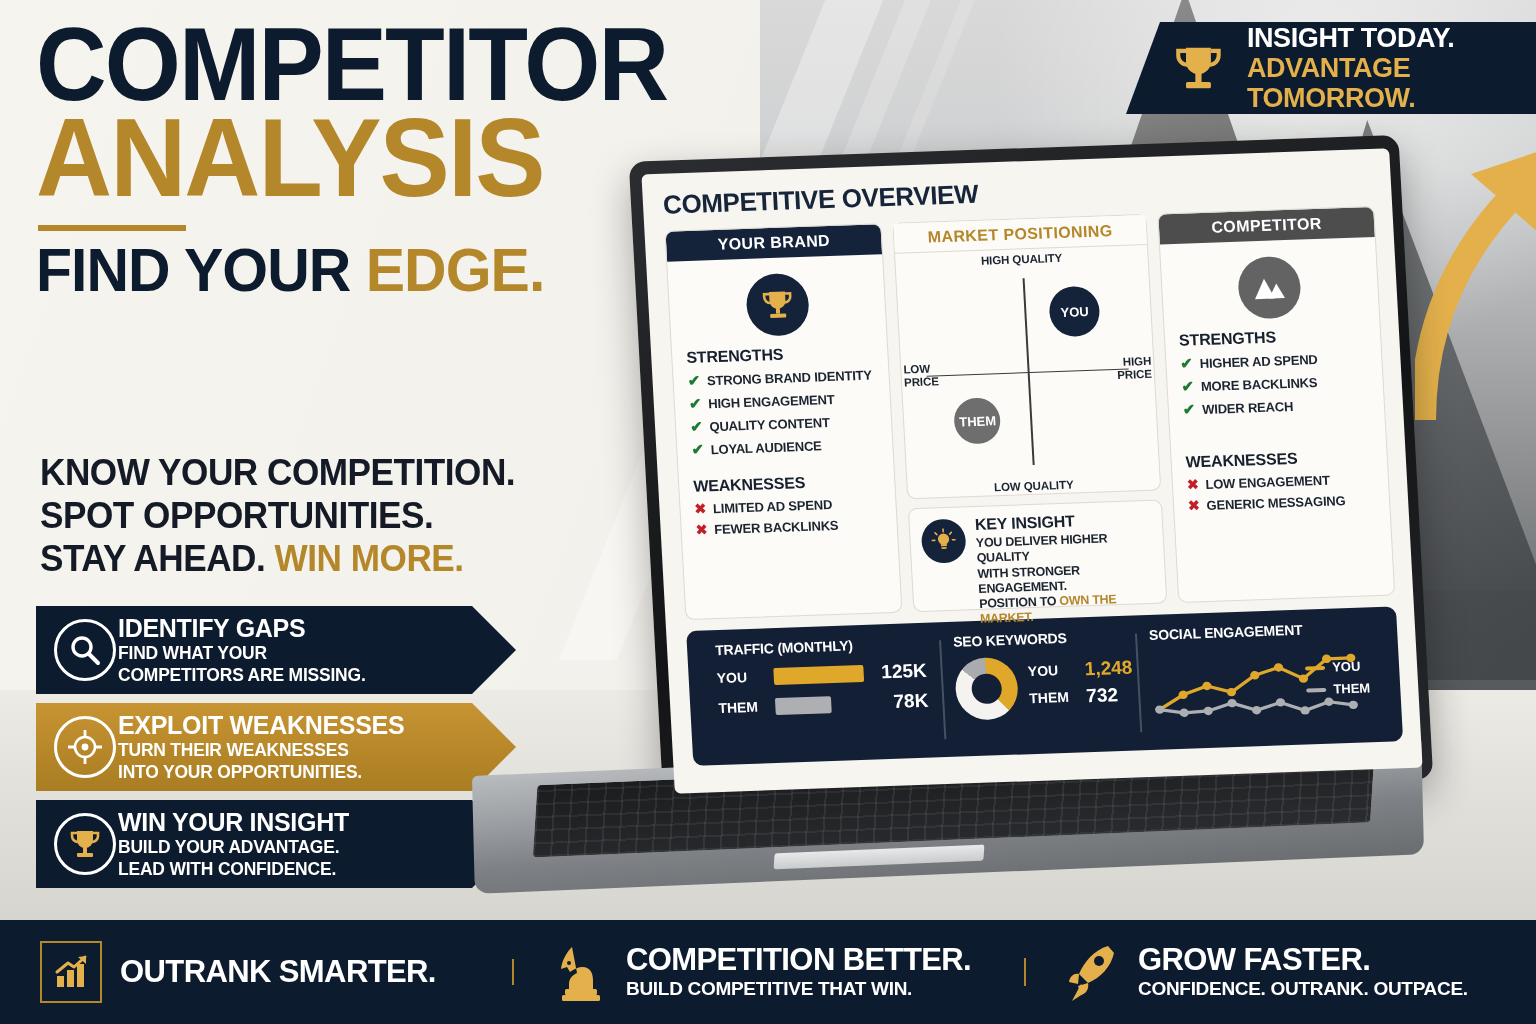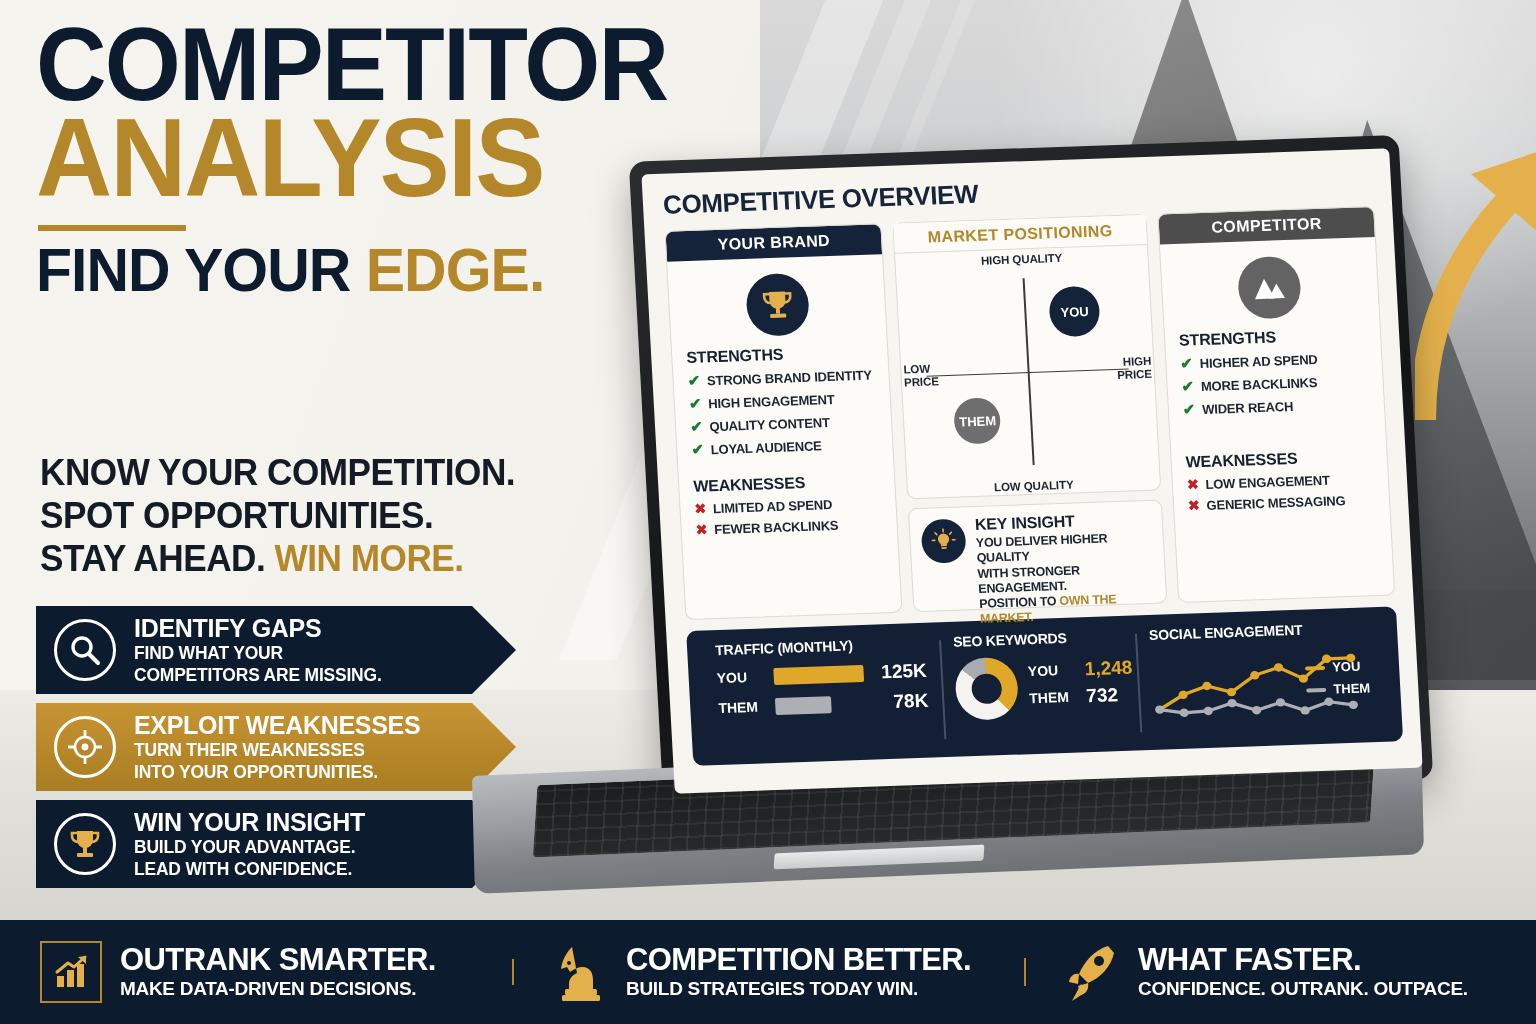--- a/index.html
+++ b/index.html
@@ -58,21 +58,21 @@
 
   
   .features { position:absolute; left:36px; top:606px; width:480px; }
   .feat { position:relative; height:88px; margin-bottom:9px;
     clip-path:polygon(0 0, calc(100% - 44px) 0, 100% 50%, calc(100% - 44px) 100%, 0 100%);
     display:flex; align-items:center; padding-left:18px; }
   .feat.navy { background:#0D1B2E; }
   .feat.gold { background:linear-gradient(180deg,#C79432,#A97D22); }
   .feat-ic { width:62px; height:62px; border-radius:50%; border:3.5px solid #fff;
     display:flex; align-items:center; justify-content:center; flex:none; }
-  .feat-tx { margin-left:18px; color:#fff; }
+  .feat-tx { margin-left:2px; color:#fff; }
   .feat-title { font-size:25px; font-weight:bold; line-height:1.05; letter-spacing:-.3px; }
   .feat-sub { font-size:18px; font-weight:bold; line-height:1.12; margin-top:2px;
     letter-spacing:-.2px; transform:scaleX(.97); transform-origin:left center; }
 
   
   .ribbon { position:absolute; right:0; top:22px; width:410px; height:92px;
     background:#0D1B2E; clip-path:polygon(34px 0, 100% 0, 100% 100%, 0 100%);
     display:flex; align-items:center; padding-left:46px; gap:22px; }
   .ribbon-tx1 { font-size:27px; font-weight:bold; color:#fff; line-height:1.12; letter-spacing:-.4px; }
   .ribbon-tx2 { font-size:27px; font-weight:bold; color:#E3B04B; line-height:1.12; letter-spacing:-.4px; }
@@ -276,20 +276,33 @@
         </svg>
       </div>
       <div class="feat-tx">
         <div class="feat-title">WIN YOUR INSIGHT</div>
         <div class="feat-sub">BUILD YOUR ADVANTAGE.</div>
         <div class="feat-sub">LEAD WITH CONFIDENCE.</div>
       </div>
     </div>
   </div>
 
+  <div class="ribbon">
+    <svg width="62" height="62" viewBox="0 0 34 34">
+      <path d="M9 4 H25 V13 a8 8 0 0 1 -16 0 Z" fill="#E3B04B"></path>
+      <path d="M9 6 H4 v3 a6 6 0 0 0 6 6" fill="none" stroke="#E3B04B" stroke-width="2.6"></path>
+      <path d="M25 6 H30 v3 a6 6 0 0 1 -6 6" fill="none" stroke="#E3B04B" stroke-width="2.6"></path>
+      <rect x="15" y="20" width="4" height="6" fill="#E3B04B"></rect>
+      <rect x="9" y="26" width="16" height="4" rx="1" fill="#E3B04B"></rect>
+    </svg>
+    <div>
+      <div class="ribbon-tx1">INSIGHT TODAY.</div>
+      <div class="ribbon-tx2">ADVANTAGE TOMORROW.</div>
+    </div>
+  </div>
 
   <div class="laptop">
     <div class="lid"></div>
     <div class="base">
       <div class="keyboard"></div>
       <div class="trackpad"></div>
     </div>
 
     <div class="screen">
       <div class="sc">
@@ -512,45 +525,44 @@
         <svg width="38" height="38" viewBox="0 0 38 38">
           <rect x="5" y="23" width="7" height="11" fill="#E3B04B"></rect>
           <rect x="15" y="17" width="7" height="17" fill="#E3B04B"></rect>
           <rect x="25" y="11" width="7" height="23" fill="#E3B04B"></rect>
           <path d="M5 19 L16 10 L22 14 L33 4" stroke="#E3B04B" stroke-width="3" fill="none" stroke-linecap="round" stroke-linejoin="round"></path>
           <path d="M34 3 L34 11 L26 4 Z" fill="#E3B04B"></path>
         </svg>
       </div>
       <div>
         <div class="f-t1">OUTRANK SMARTER.</div>
-        <div class="f-t2">MAKE DATA-DRIVEN DECISIONS.</div>
       </div>
     </div>
 
     <div class="fcell">
       <svg width="56" height="62" viewBox="0 0 56 62">
         <path d="M20 6 C14 12, 10 20, 9 28 L15 26 L18 31 C22 28, 26 26, 31 26 C37 26, 41 31, 41 39 L41 48 L17 48 L17 43 C17 37, 21 34, 25 32" fill="#E3B04B"></path>
         <rect x="13" y="48" width="32" height="6" rx="1.6" fill="#E3B04B"></rect>
         <rect x="10" y="54" width="38" height="6" rx="1.6" fill="#E3B04B"></rect>
         <circle cx="17" cy="22" r="2" fill="#0D1B2E"></circle>
       </svg>
       <div>
         <div class="f-t1">COMPETITION BETTER.</div>
-        <div class="f-t2">BUILD STRATEGIES TODAY WIN.</div>
+        <div class="f-t2">BUILD COMPETITIVE THAT WIN.</div>
       </div>
     </div>
 
     <div class="fcell">
       <svg width="56" height="64" viewBox="0 0 56 64">
         <path d="M44 6 C30 10, 20 22, 15 34 L24 43 C36 38, 47 27, 50 13 Z" fill="#E3B04B"></path>
         <circle cx="35" cy="21" r="5" fill="#0D1B2E"></circle>
         <path d="M15 34 C10 33, 6 36, 5 42 L14 44 Z" fill="#E3B04B"></path>
         <path d="M24 43 C25 48, 23 53, 17 55 L14 46 Z" fill="#E3B04B"></path>
         <path d="M17 44 L8 61 L22 52 Z" fill="#E3B04B"></path>
       </svg>
       <div>
-        <div class="f-t1">WHAT FASTER.</div>
+        <div class="f-t1">GROW FASTER.</div>
         <div class="f-t2">CONFIDENCE. OUTRANK. OUTPACE.</div>
       </div>
     </div>
   </div>
 
 </div>
 
 </body></html>

